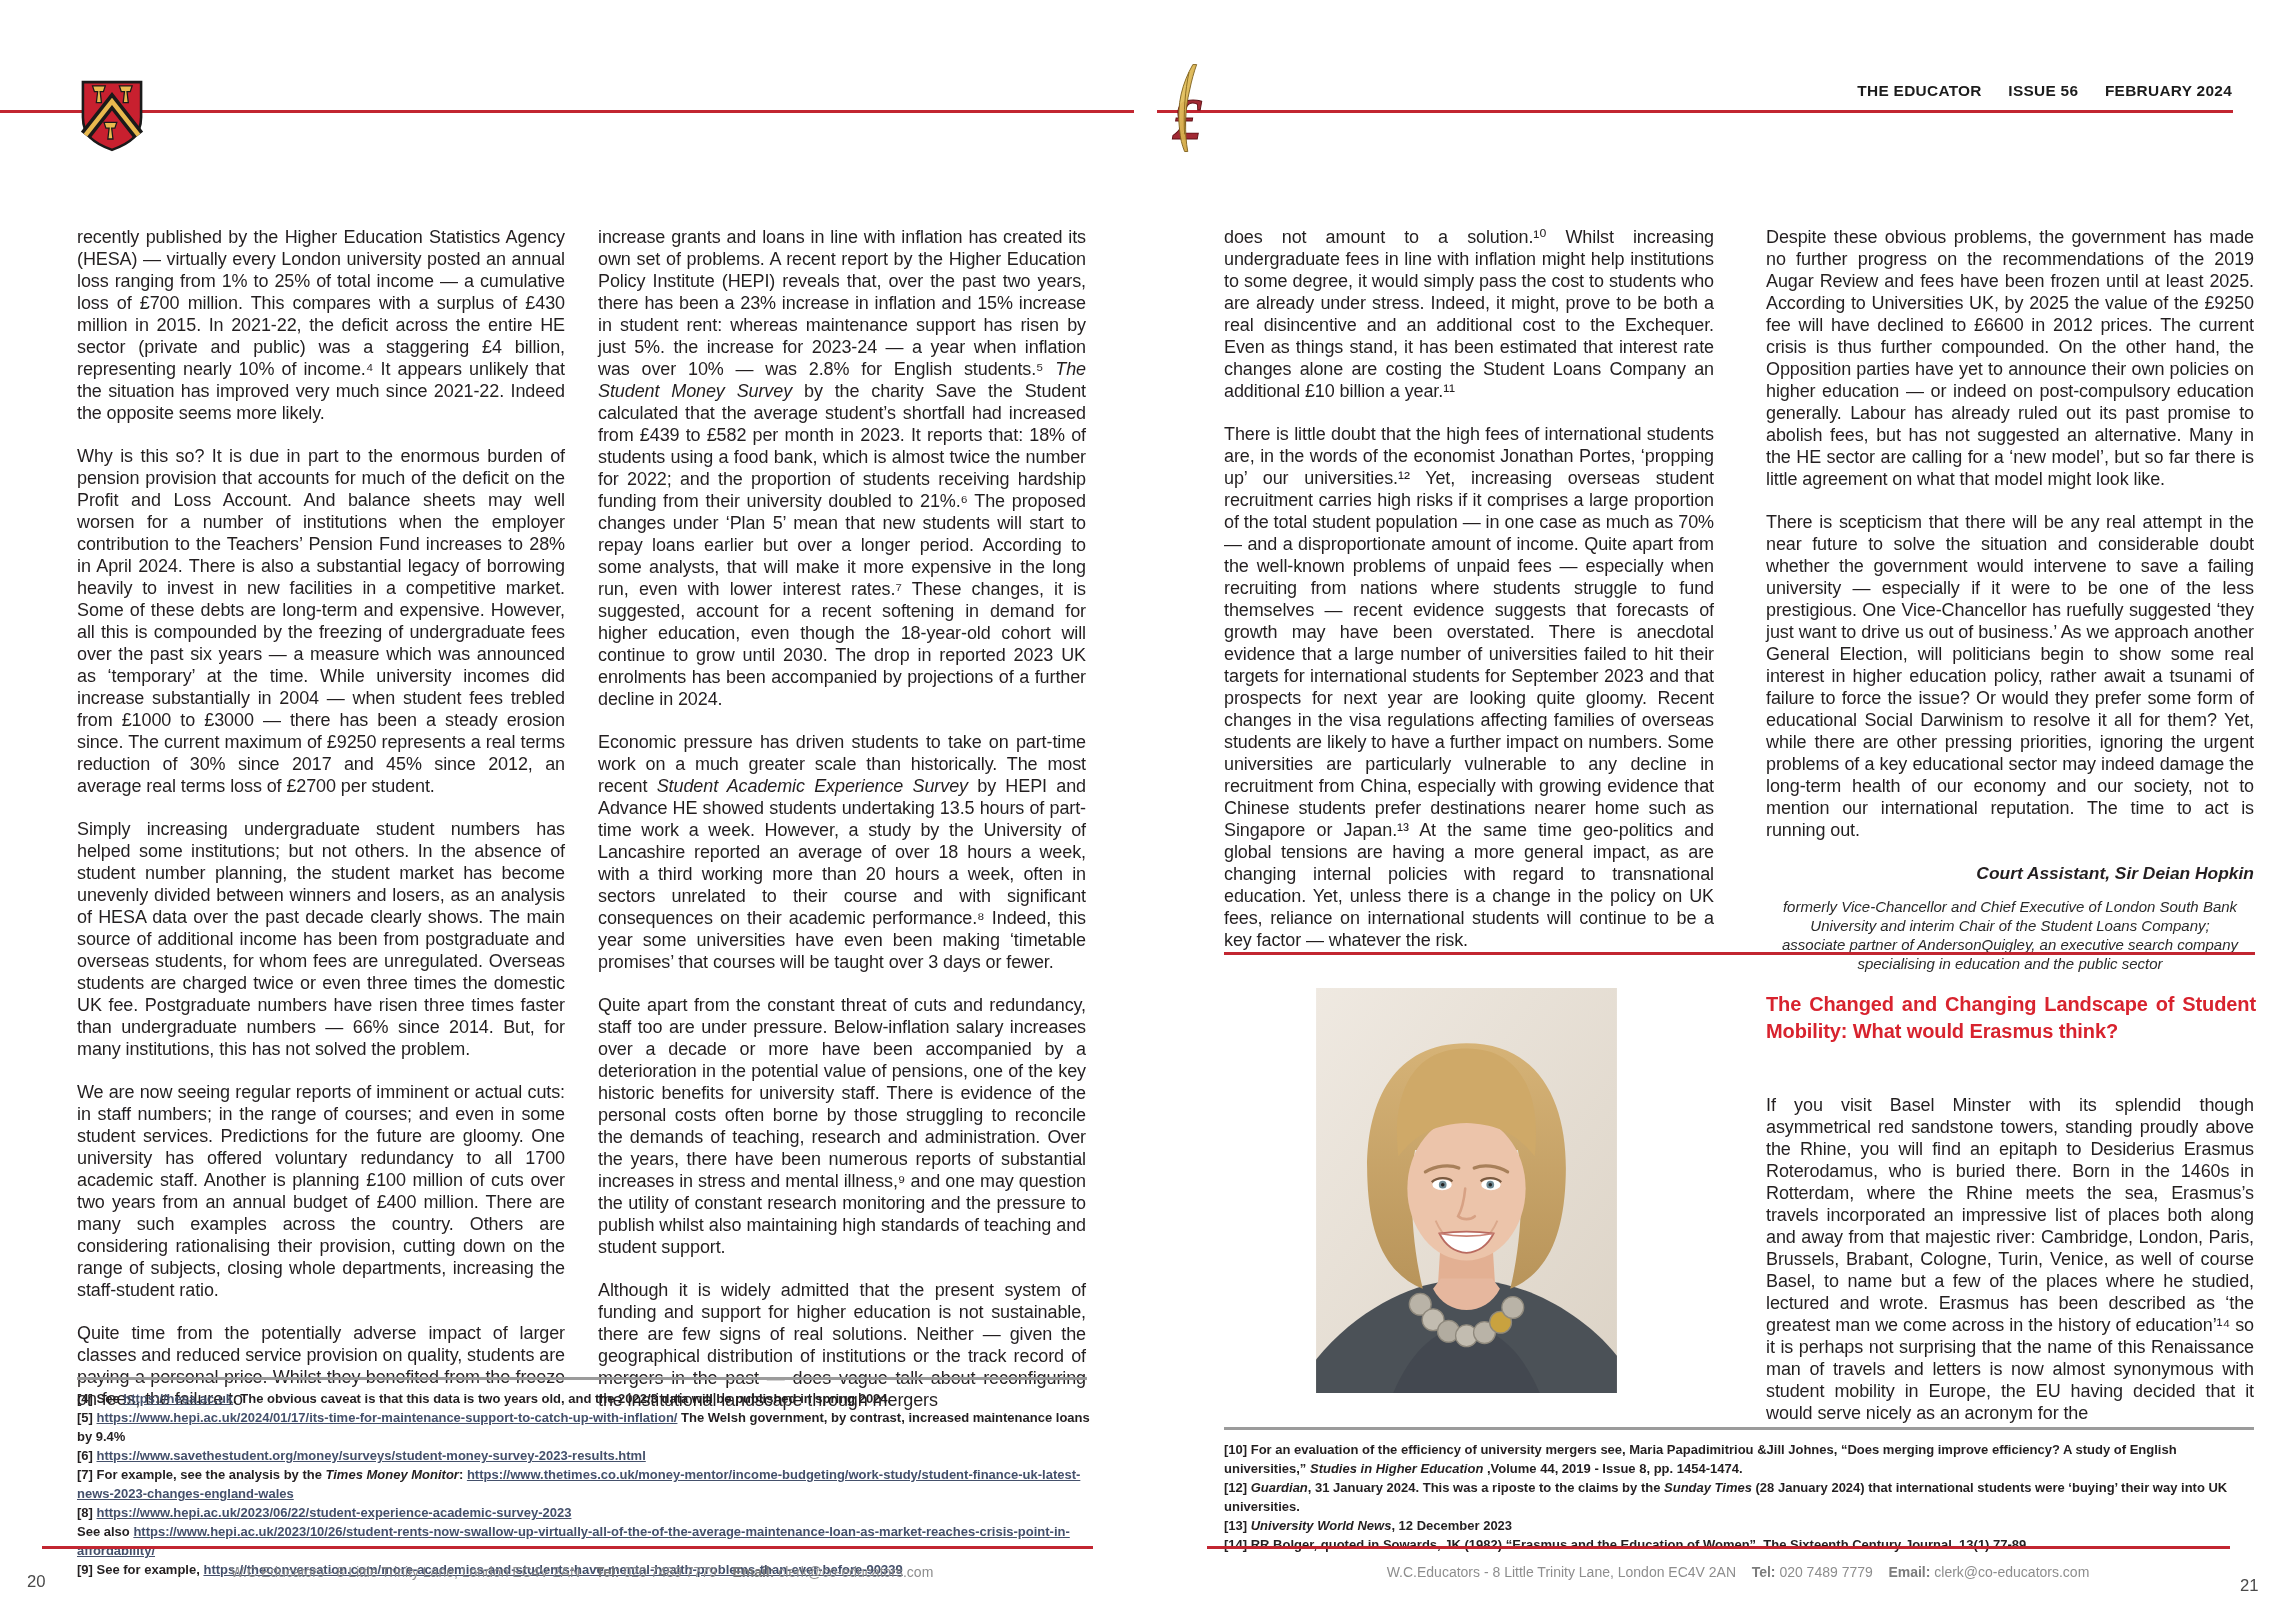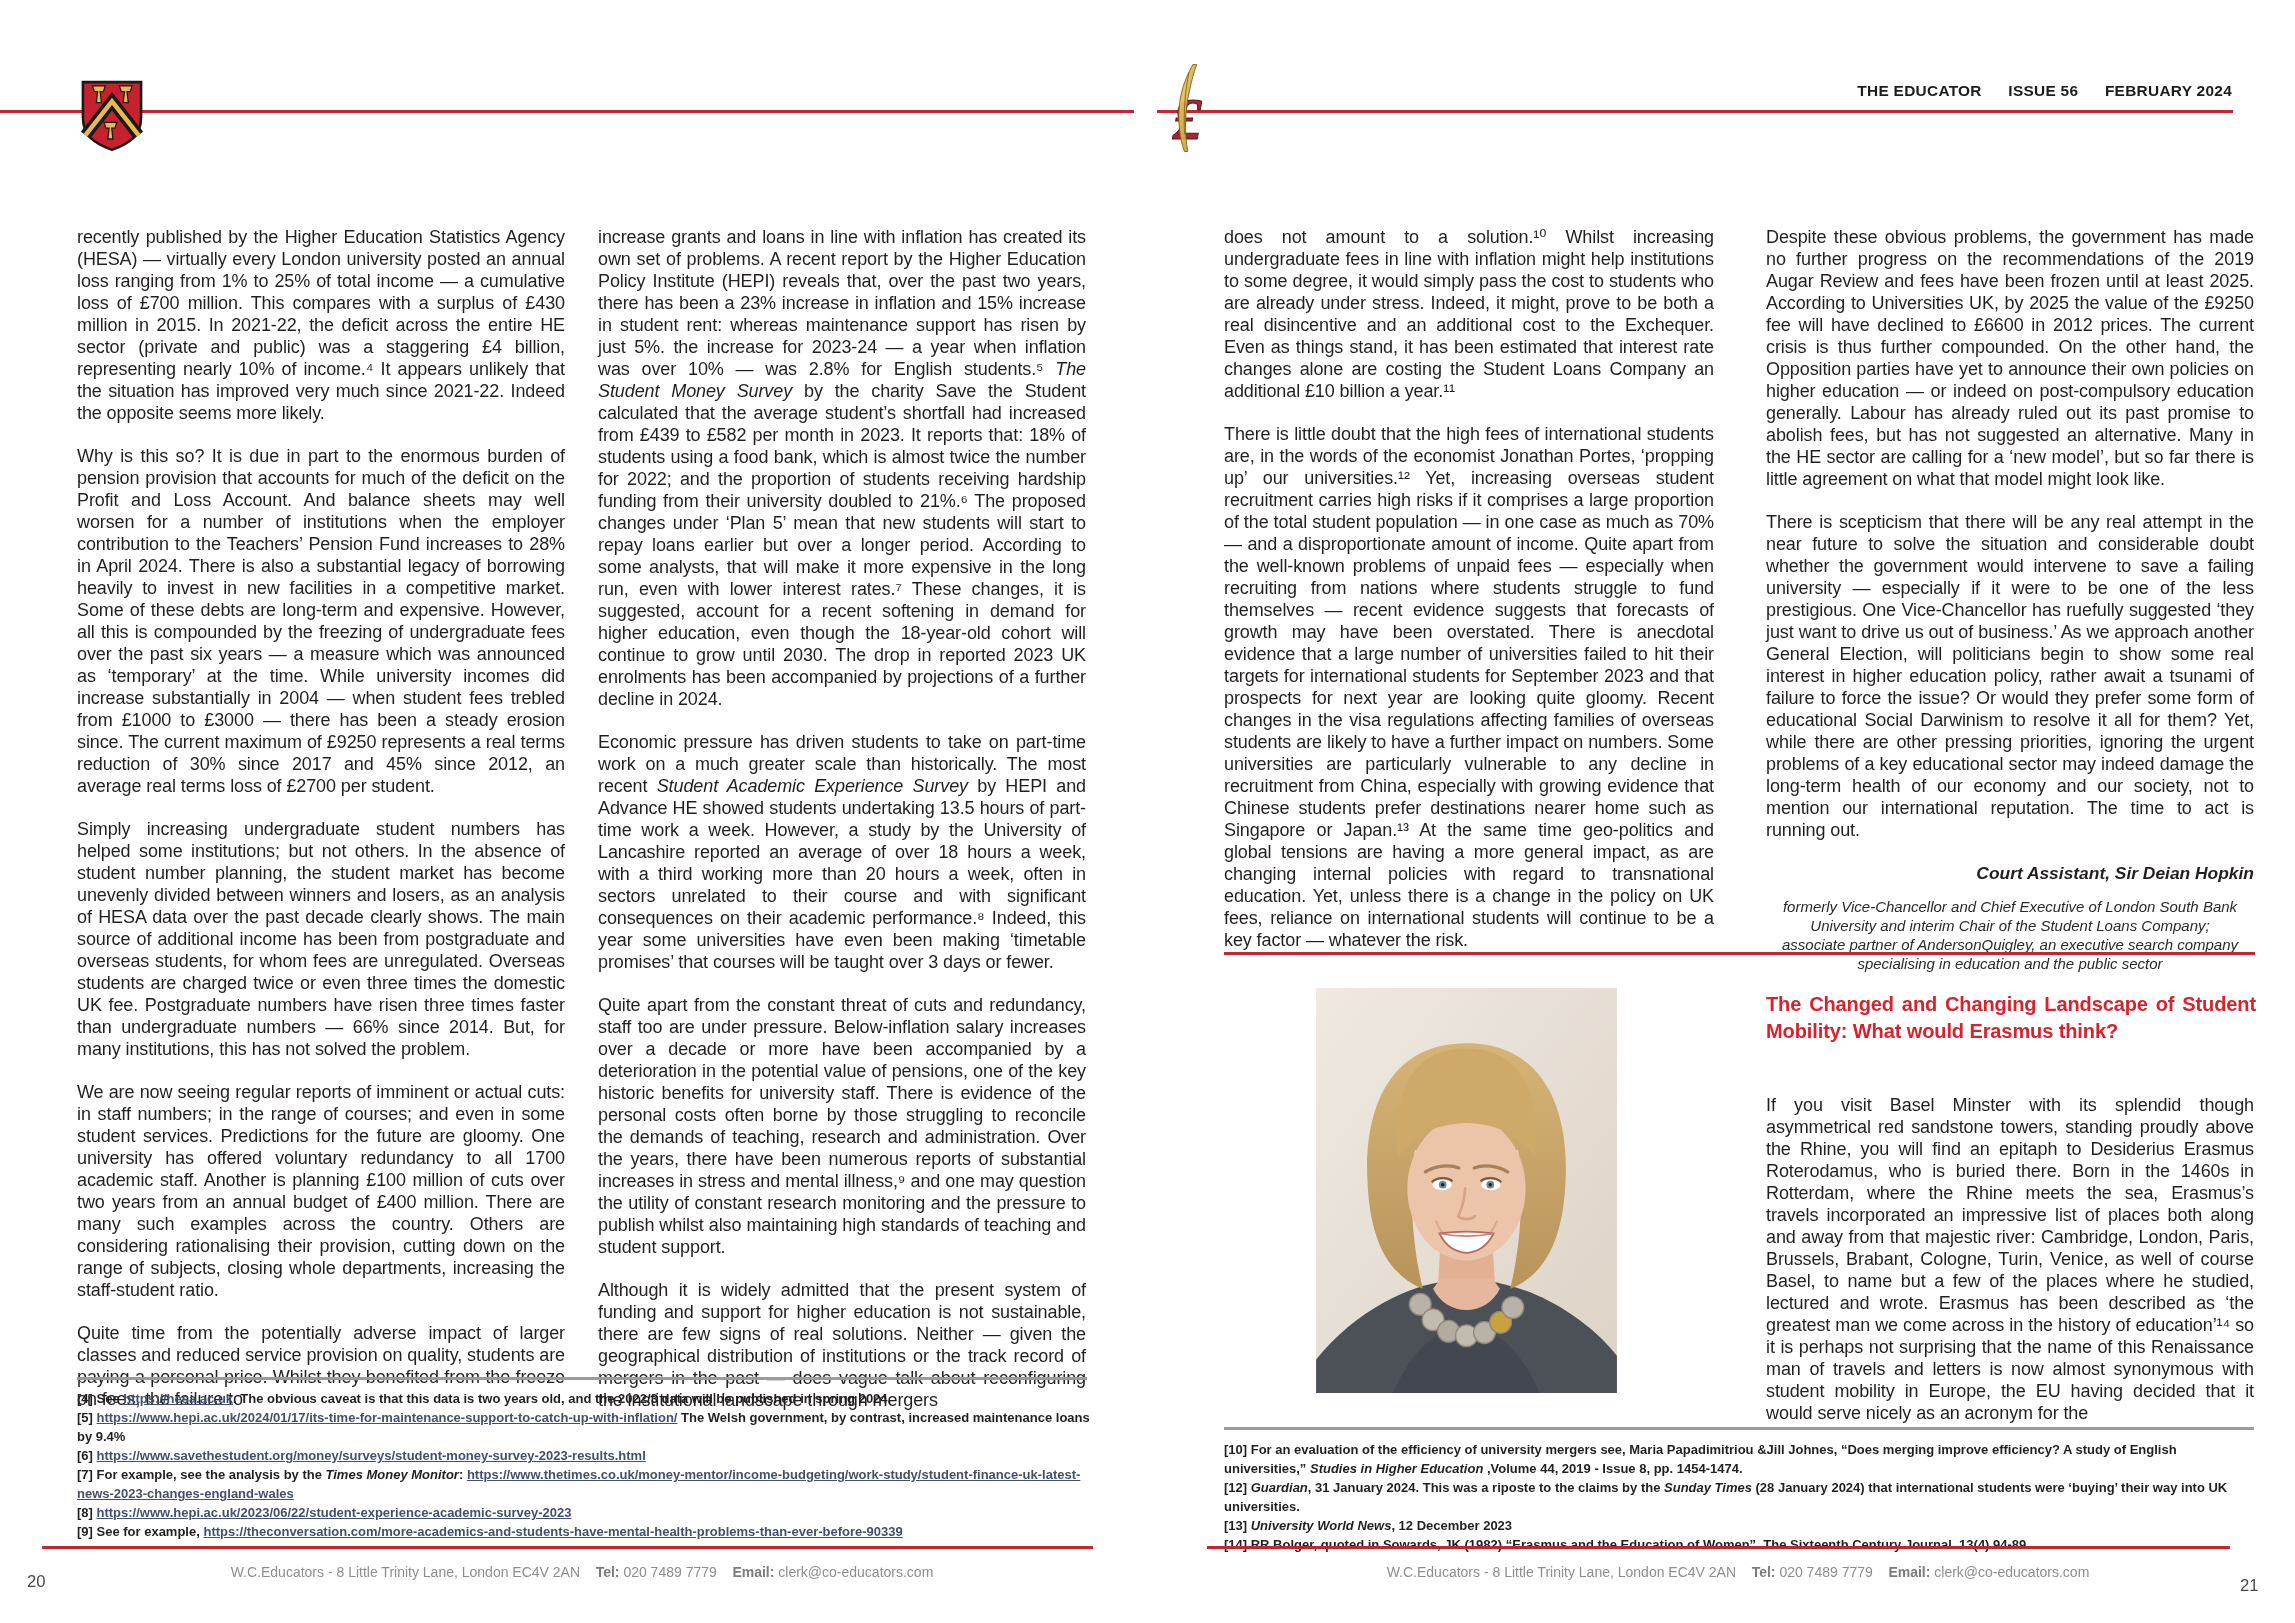--- a/index.html
+++ b/index.html
@@ -183,28 +183,29 @@
 
   <div class="grayline" style="left:77px;top:1377px;width:1010px;"></div>
   <div class="grayline" style="left:1224px;top:1427px;width:1030px;"></div>
 
   <div class="footnotes" style="left:77px;top:1389px;width:1014px;">
     <p class="fn">[4] See <span class="lnk">https://hesa.ac.uk</span>. The obvious caveat is that this data is two years old, and the 2022/3 data will be published in spring 2024.</p>
     <p class="fn">[5] <span class="lnk">https://www.hepi.ac.uk/2024/01/17/its-time-for-maintenance-support-to-catch-up-with-inflation/</span> The Welsh government, by contrast, increased maintenance loans by 9.4%</p>
     <p class="fn">[6] <span class="lnk">https://www.savethestudent.org/money/surveys/student-money-survey-2023-results.html</span></p>
     <p class="fn">[7] For example, see the analysis by the <i>Times Money Monitor</i>: <span class="lnk">https://www.thetimes.co.uk/money-mentor/income-budgeting/work-study/student-finance-uk-latest-news-2023-changes-england-wales</span></p>
     <p class="fn">[8] <span class="lnk">https://www.hepi.ac.uk/2023/06/22/student-experience-academic-survey-2023</span></p>
+    <p class="fn">See also <span class="lnk">https://www.hepi.ac.uk/2023/10/26/student-rents-now-swallow-up-virtually-all-of-the-of-the-average-maintenance-loan-as-market-reaches-crisis-point-in-affordability/</span></p>
     <p class="fn">[9] See for example, <span class="lnk">https://theconversation.com/more-academics-and-students-have-mental-health-problems-than-ever-before-90339</span></p>
   </div>
 
   <div class="footnotes" style="left:1224px;top:1440px;width:1028px;">
     <p class="fn">[10] For an evaluation of the efficiency of university mergers see, Maria Papadimitriou &amp;Jill Johnes, “Does merging improve efficiency? A study of English universities,” <i>Studies in Higher Education</i> ,Volume 44, 2019 - Issue 8, pp. 1454-1474.</p>
     <p class="fn">[12] <i>Guardian</i>, 31 January 2024. This was a riposte to the claims by the <i>Sunday Times</i> (28 January 2024) that international students were ‘buying’ their way into UK universities.</p>
     <p class="fn">[13] <i>University World News</i>, 12 December 2023</p>
-    <p class="fn">[14] RR Bolger, quoted in Sowards, JK (1982) “Erasmus and the Education of Women”. The Sixteenth Century Journal. 13(4) 94-89.</p>
+    <p class="fn">[14] RR Bolger, quoted in Sowards, JK (1982) “Erasmus and the Education of Women”. The Sixteenth Century Journal. 13(1) 77-89.</p>
   </div>
 
   <div class="hline" style="left:42px;top:1546px;width:1051px;"></div>
   <div class="hline" style="left:1207px;top:1546px;width:1023px;"></div>
 
   <div class="footer" style="left:77px;width:1010px;">
     <span>W.C.Educators -  8 Little Trinity Lane, London EC4V 2AN</span>&nbsp;&nbsp;&nbsp;
     <b>Tel:</b>
     <span>020 7489 7779</span>&nbsp;&nbsp;&nbsp;
     <b>Email:</b>

